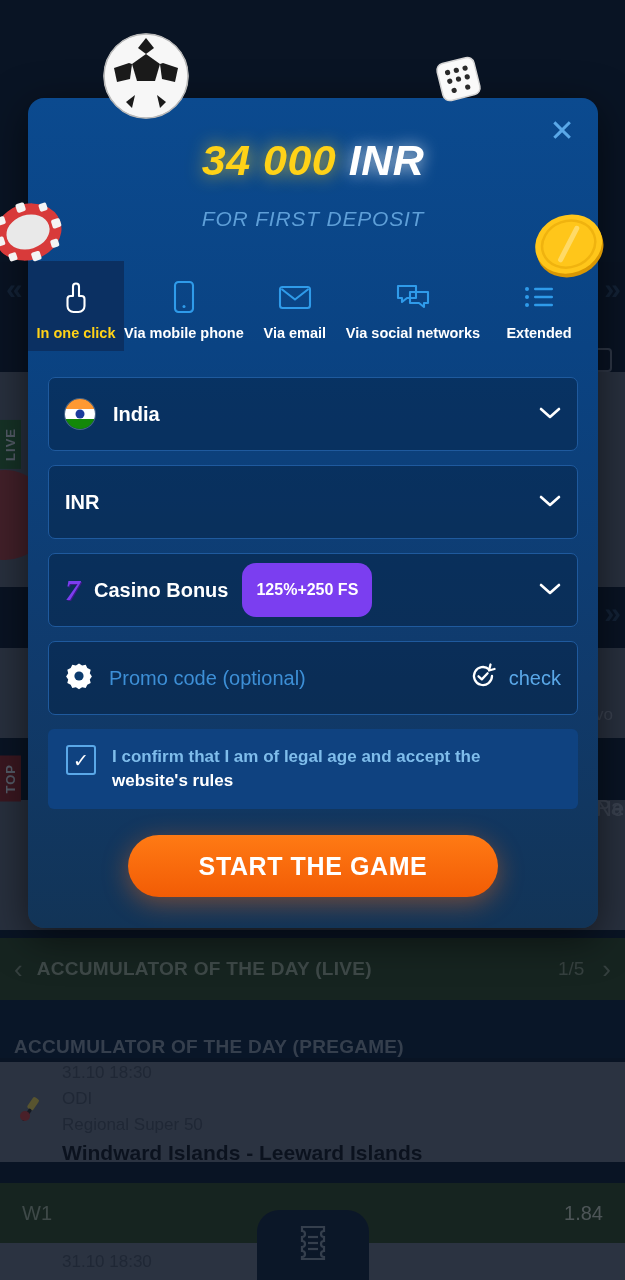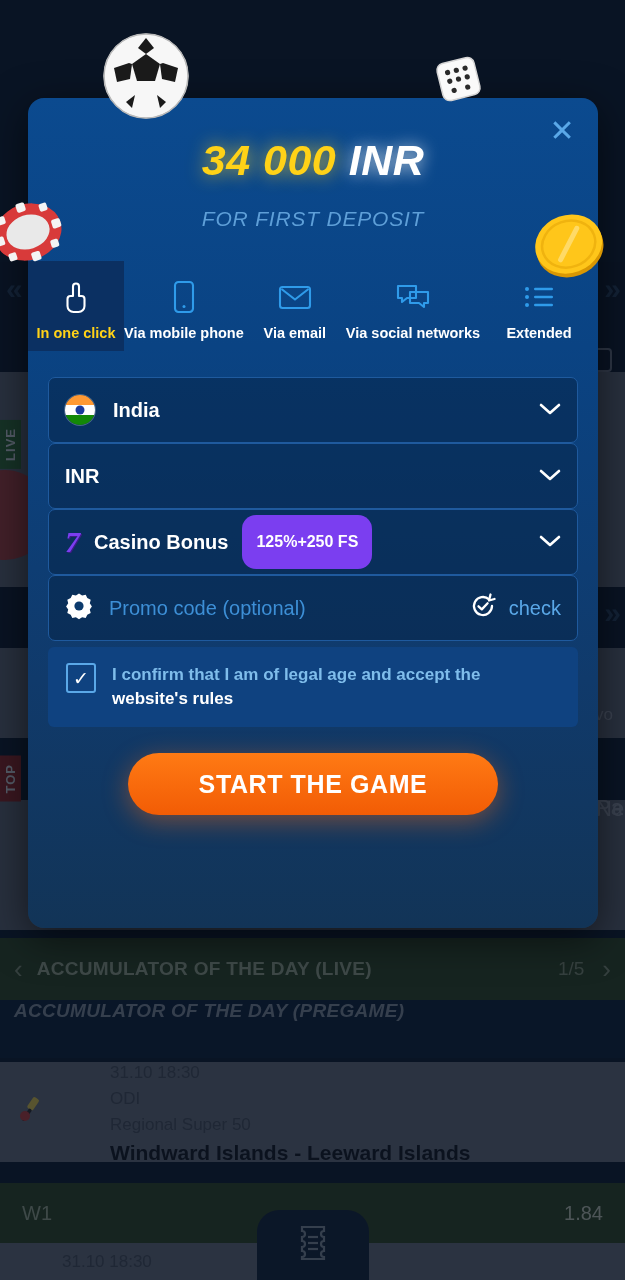--- a/index.html
+++ b/index.html
@@ -65,29 +65,29 @@
     background: #2f4423; display: flex; align-items: center;
   }
   .acc-live .arrow { color: #7f8f74; font-size: 26px; padding: 0 14px; }
   .acc-live .title {
     flex: 1; color: #96a58c; font-size: 19px; font-weight: bold; letter-spacing: .3px;
   }
   .acc-live .count { color: #7f8f74; font-size: 19px; padding-right: 4px; }
 
   .acc-pre {
     position: absolute; left: 0; top: 1000px; width: 625px; height: 58px;
-    background: #0d2038; display: flex; align-items: flex-start; padding-left: 14px; font-style: italic;
+    background: #0d2038; display: flex; align-items: flex-end; padding-left: 14px;
   }
   .acc-pre .title { color: #7e8b99; font-size: 19px; font-weight: bold; letter-spacing: .3px; }
 
   .ev-row {
     position: absolute; left: 0; width: 625px; background: #646c79;
     display: flex; align-items: center;
   }
-  .ev-row.r1 { top: 1062px; height: 100px; gap: 48px; }
+  .ev-row.r1 { top: 1062px; height: 100px; }
   .ev-row.r2 { top: 1243px; height: 37px; }
   .ev-icon { width: 62px; text-align: center; font-size: 26px; }
   .ev-lines { display: flex; flex-direction: column; gap: 1px; }
   .ev-t { color: #454d5a; font-size: 17px; line-height: 25px; }
   .ev-name { color: #11161f; font-size: 21px; font-weight: bold; margin-top: 3px; }
 
   .odds-row {
     position: absolute; left: 0; top: 1183px; width: 625px; height: 60px;
     background: #2f4423; display: flex; align-items: center;
     padding: 9px 22px; justify-content: space-between;
@@ -156,23 +156,23 @@
   .tab.active { background: #0b3062; }
   .tab.active .lb { color: #ffd217; }
   .tab:nth-child(1) { max-width: 96px; }
   .tab:nth-child(2) { max-width: 150px; }
   .tab:nth-child(3) { max-width: 102px; }
   .tab:nth-child(4) { max-width: 160px; }
 
   
   .form { padding: 26px 20px 0 20px; }
   .field {
-    height: 66px; border: 1px solid #1f5a9e; border-radius: 7px;
+    height: 74px; border: 1px solid #1f5a9e; border-radius: 7px;
     background: rgba(4,30,62,.45);
-    display: flex; align-items: center; padding: 0 16px; margin-bottom: 0;
+    display: flex; align-items: center; padding: 0 16px; margin-bottom: 14px;
     cursor: pointer;
   }
   .field .txt { color: #ffffff; font-size: 20px; font-weight: bold; }
   .field .spacer { flex: 1; }
   .chevron { color: #ffffff; font-size: 15px; line-height: 1; }
 
   .flag {
     width: 30px; height: 30px; border-radius: 50%; margin-right: 18px;
     background: linear-gradient(180deg,#ff9933 0 33%, #ffffff 33% 66%, #138808 66% 100%);
     position: relative; flex: none; box-shadow: 0 0 0 1px rgba(255,255,255,.25);

